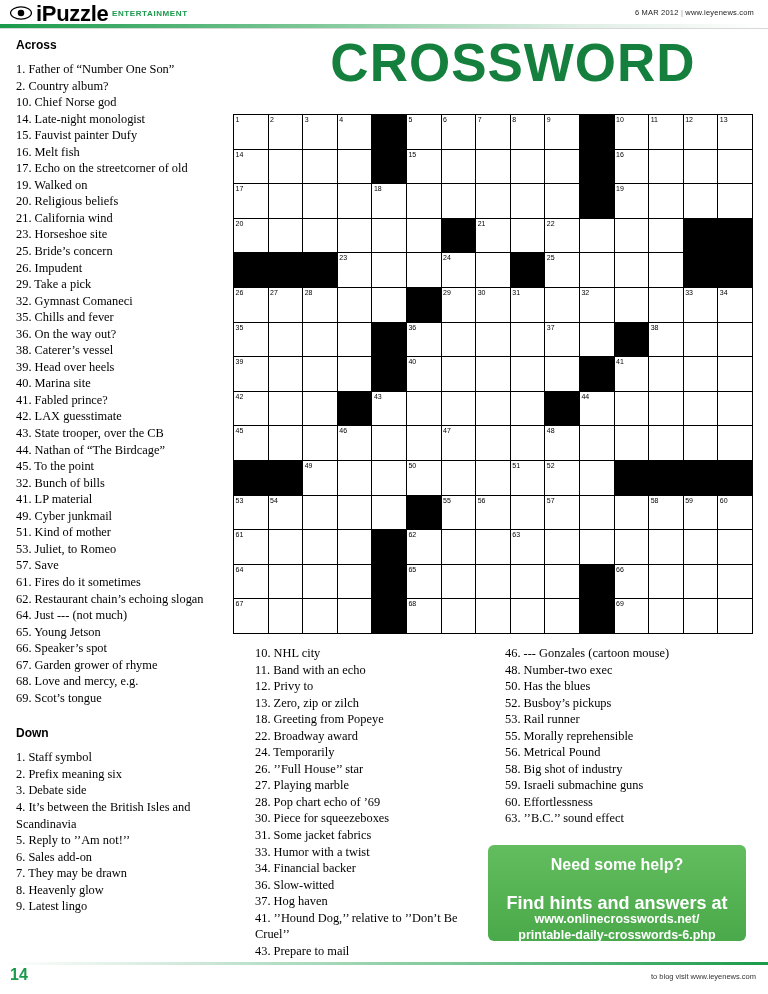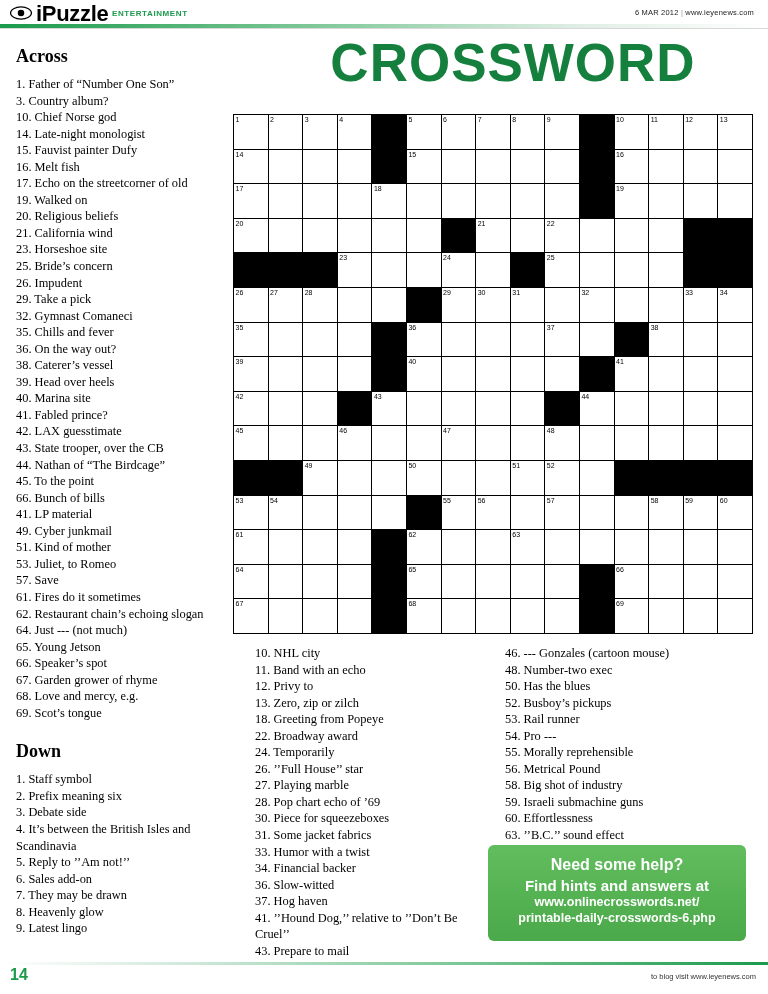--- a/index.html
+++ b/index.html
@@ -81,24 +81,24 @@
   }
 
   
   .col-left {
     position: absolute;
     left: 16px;
     top: 38px;
     width: 205px;
   }
   .clue-head {
-    font-family: Liberation Serif, serif;
-    font-size: 18px;
+    font-family: Liberation Sans, sans-serif;
+    font-size: 12px;
     font-weight: bold;
-    margin: 8px 0 9px 0;
+    margin: 0 0 9px 0;
   }
   .clue-head.down { margin-top: 20px; }
   .clue {
     font-size: 12.4px;
     line-height: 16.55px;
     margin: 0;
     text-indent: 0;
   }
 
   
@@ -155,24 +155,24 @@
     color: #fff;
     box-sizing: border-box;
     padding-top: 8px;
   }
   .help-title {
     font-size: 16px;
     font-weight: bold;
     line-height: 24px;
   }
   .help-sub {
-    font-size: 15px;
+    font-size: 18px;
     font-weight: bold;
     line-height: 16px;
-    margin-top: 1px;
+    margin-top: 18px;
   }
   .help-url {
     font-size: 12.5px;
     font-weight: bold;
     line-height: 16px;
   }
 
   
   .footer-rule {
     position: absolute;
@@ -215,21 +215,21 @@
     <span>www.ieyenews.com</span>
   </div>
 </div>
 
 <div class="puzzle-title">CROSSWORD</div>
 
 <div class="col-left">
   <div class="clue-head">Across</div>
   <div>
     <p class="clue">1. Father of “Number One Son”</p>
-    <p class="clue">3. Country album?</p>
+    <p class="clue">2. Country album?</p>
     <p class="clue">10. Chief Norse god</p>
     <p class="clue">14. Late-night monologist</p>
     <p class="clue">15. Fauvist painter Dufy</p>
     <p class="clue">16. Melt fish</p>
     <p class="clue">17. Echo on the streetcorner of old</p>
     <p class="clue">19. Walked on</p>
     <p class="clue">20. Religious beliefs</p>
     <p class="clue">21. California wind</p>
     <p class="clue">23. Horseshoe site</p>
     <p class="clue">25. Bride’s concern</p>
@@ -239,21 +239,21 @@
     <p class="clue">35. Chills and fever</p>
     <p class="clue">36. On the way out?</p>
     <p class="clue">38. Caterer’s vessel</p>
     <p class="clue">39. Head over heels</p>
     <p class="clue">40. Marina site</p>
     <p class="clue">41. Fabled prince?</p>
     <p class="clue">42. LAX guesstimate</p>
     <p class="clue">43. State trooper, over the CB</p>
     <p class="clue">44. Nathan of “The Birdcage”</p>
     <p class="clue">45. To the point</p>
-    <p class="clue">66. Bunch of bills</p>
+    <p class="clue">32. Bunch of bills</p>
     <p class="clue">41. LP material</p>
     <p class="clue">49. Cyber junkmail</p>
     <p class="clue">51. Kind of mother</p>
     <p class="clue">53. Juliet, to Romeo</p>
     <p class="clue">57. Save</p>
     <p class="clue">61. Fires do it sometimes</p>
     <p class="clue">62. Restaurant chain’s echoing slogan</p>
     <p class="clue">64. Just --- (not much)</p>
     <p class="clue">65. Young Jetson</p>
     <p class="clue">66. Speaker’s spot</p>
@@ -693,21 +693,20 @@
   <p class="clue">41. ’’Hound Dog,’’ relative to ’’Don’t Be Cruel’’</p>
   <p class="clue">43. Prepare to mail</p>
 </div>
 
 <div class="col-right">
   <p class="clue">46. --- Gonzales (cartoon mouse)</p>
   <p class="clue">48. Number-two exec</p>
   <p class="clue">50. Has the blues</p>
   <p class="clue">52. Busboy’s pickups</p>
   <p class="clue">53. Rail runner</p>
-  <p class="clue">54. Pro ---</p>
   <p class="clue">55. Morally reprehensible</p>
   <p class="clue">56. Metrical Pound</p>
   <p class="clue">58. Big shot of industry</p>
   <p class="clue">59. Israeli submachine guns</p>
   <p class="clue">60. Effortlessness</p>
   <p class="clue">63. ’’B.C.’’ sound effect</p>
 </div>
 
 <div class="help-box">
   <div class="help-title">Need some help?</div>

